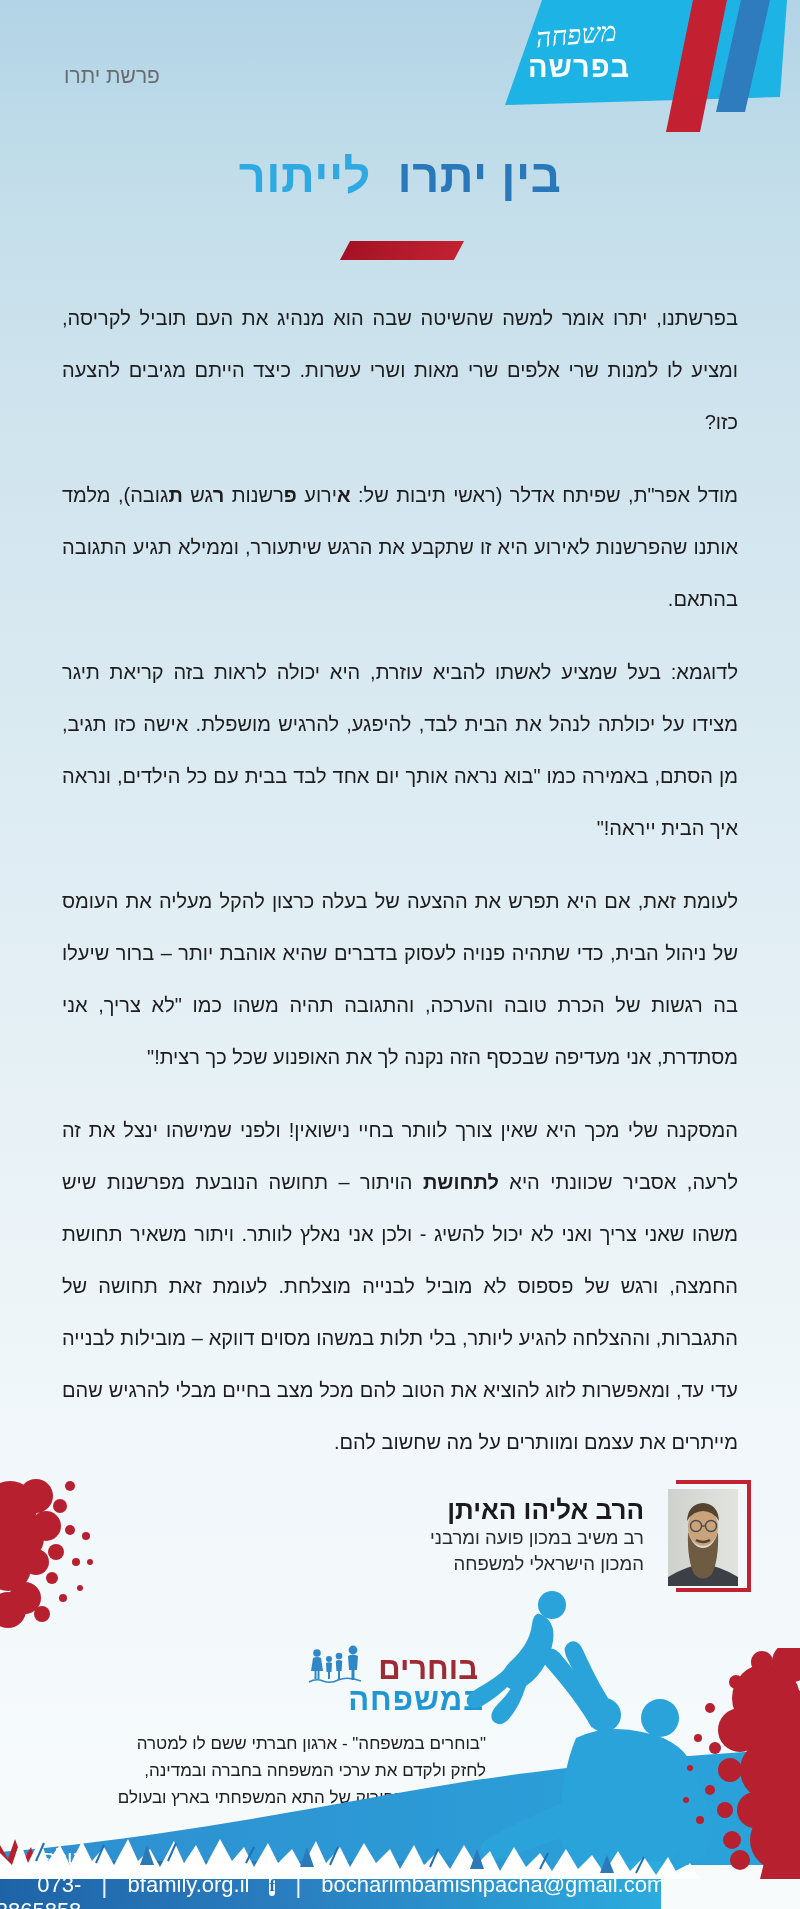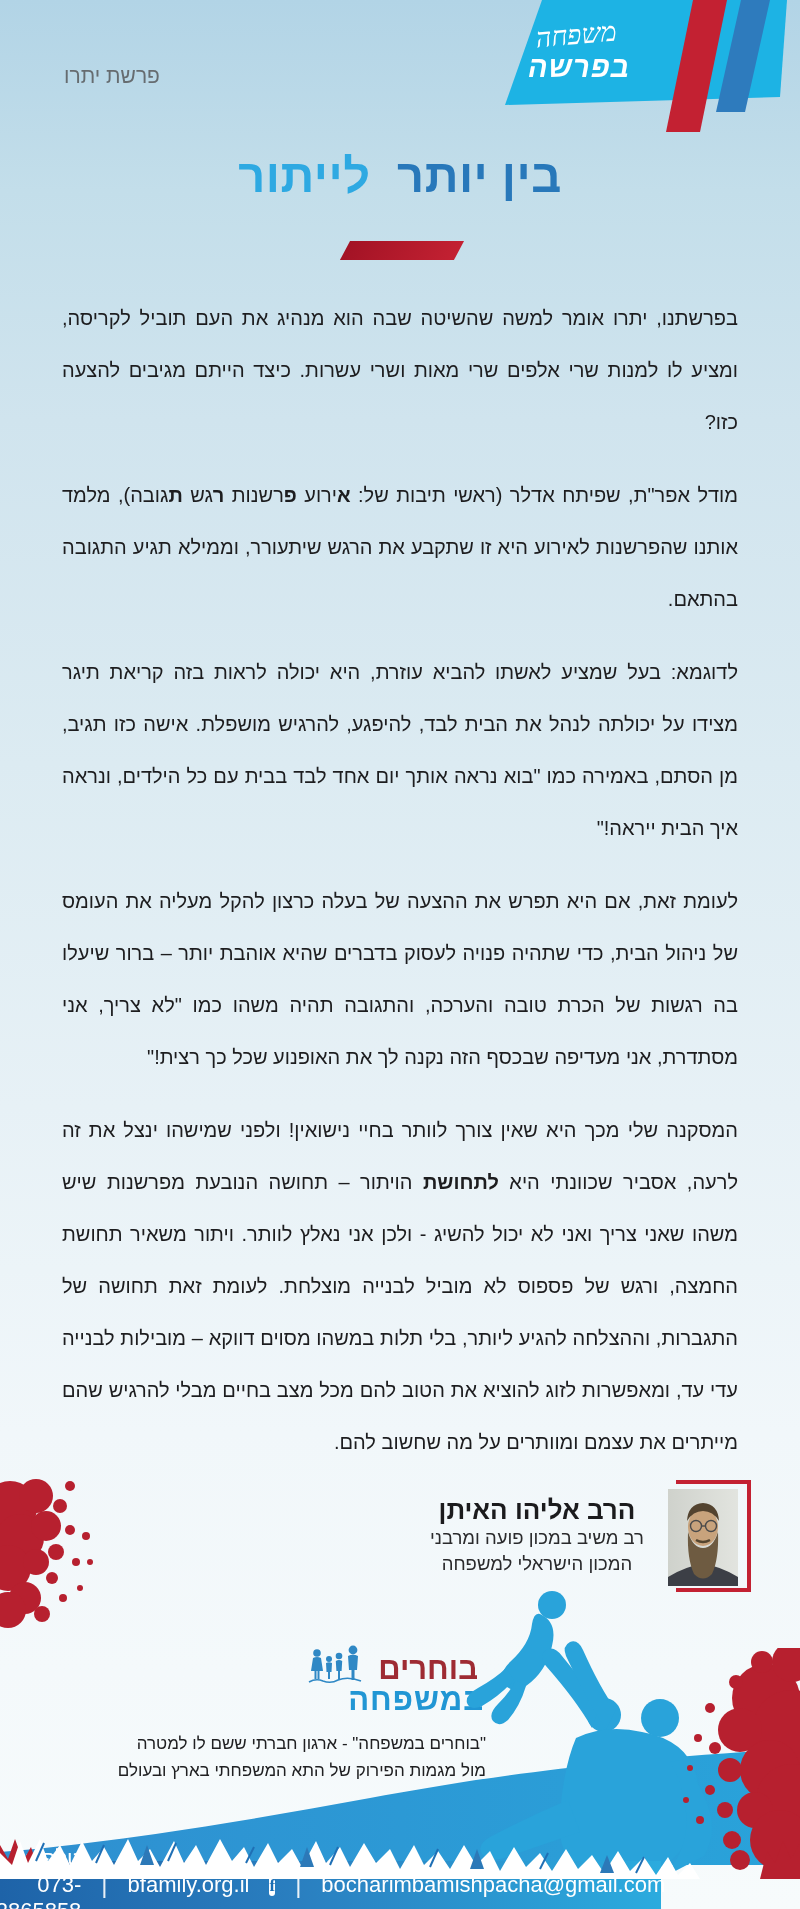--- a/index.html
+++ b/index.html
@@ -5,36 +5,36 @@
   html,body{margin:0;padding:0;background:#9fb9c6;}
   .page{
     position:relative;width:800px;height:1909px;margin:0 auto;overflow:hidden;
     font-family:"Liberation Sans",sans-serif;
     background:linear-gradient(180deg,#b2d4e6 0%,#c3deea 10%,#d0e4ee 22%,#dcebf2 40%,#e7f1f6 58%,#f1f7fa 75%,#f7fbfc 100%);
   }
   
   .header-ribbons{position:absolute;top:0;right:0;z-index:5;}
   .banner-text{position:absolute;top:20px;right:176px;width:96px;text-align:center;z-index:6;color:#fff;}
   .banner-line1{font-family:"DejaVu Serif",serif;font-style:italic;font-size:27px;transform:rotate(-5deg);display:block;line-height:30px;}
-  .banner-line2{font-weight:bold;font-size:29px;display:block;line-height:34px;letter-spacing:1px;font-style:italic;}
+  .banner-line2{font-weight:bold;font-size:29px;display:block;line-height:34px;letter-spacing:1px;}
   .parsha-label{position:absolute;top:52px;left:64px;font-size:21px;color:#666c70;z-index:6;margin-top:12px;}
   .page-title{position:absolute;top:148px;left:0;right:0;margin:0;text-align:center;font-size:47px;font-weight:bold;z-index:6;direction:rtl;letter-spacing:.5px;}
   .t-dark{color:var(--title-dark);}
   .t-light{color:var(--title-light);margin-right:13px;}
   .red-divider{position:absolute;top:241px;left:345px;width:114px;height:19px;background:linear-gradient(90deg,#a31325,var(--accent-red));transform:skewX(-28deg);z-index:6;}
   
   .content{position:absolute;top:292px;left:62px;width:676px;direction:rtl;z-index:10;}
   .article p{margin:0 0 21px 0;font-size:20px;line-height:52px;color:var(--text);text-align:justify;}
   .article p b{font-weight:bold;}
   
   .author{display:flex;direction:rtl;align-items:flex-start;gap:18px;margin-top:16px;padding-right:0;}
   .photo-frame{position:relative;width:70px;height:97px;flex:0 0 auto;margin-left:6px;}
   .photo-frame::before{content:"";position:absolute;top:-9px;right:-13px;bottom:-6px;left:8px;border:4px solid var(--accent-red);border-left:none;}
   .photo-frame svg{position:relative;display:block;z-index:2;}
-  .author-text{text-align:center;padding-top:6px;}
+  .author-text{text-align:right;padding-top:6px;}
   .author-name{font-size:26px;font-weight:bold;color:#1b1b1d;line-height:30px;}
   .author-role{font-size:18.5px;color:#2a2a2c;line-height:26px;}
   
   .org-block{width:418px;margin:58px auto 0 6px;direction:rtl;}
   .org-logo-row{display:flex;direction:rtl;justify-content:flex-start;align-items:flex-end;gap:16px;padding-right:8px;}
   .org-name1{font-size:31px;font-weight:bold;color:var(--org-red);line-height:30px;}
   .org-name2{font-size:31px;font-weight:bold;color:var(--org-blue);line-height:32px;text-align:right;padding-right:2px;letter-spacing:1px;}
   .org-desc{margin-top:14px;font-size:17px;line-height:27px;color:#202022;text-align:right;}
   
   .hill-svg{position:absolute;left:0;bottom:44px;z-index:20;}
@@ -59,21 +59,21 @@
     <polygon points="311,0 340,0 315,112 286,112" fill="var(--ribbon-blue)"></polygon>
     <polygon points="263,0 297,0 270,132 236,132" fill="var(--accent-red)"></polygon>
   </svg>
   <div class="banner-text">
     <span class="banner-line1">משפחה</span>
     <span class="banner-line2">בפרשה</span>
   </div>
   <div class="parsha-label">פרשת יתרו</div>
 
   <h1 class="page-title" dir="rtl">
-    <span class="t-dark">בין יותר</span>
+    <span class="t-dark">בין יתרו</span>
     <span class="t-light">לייתור</span>
   </h1>
   <div class="red-divider"></div>
 
   <div class="content">
     <div class="article">
       <p><span>בפרשתנו, יתרו אומר למשה שהשיטה שבה הוא מנהיג את העם תוביל לקריסה, ומציע לו למנות שרי אלפים שרי מאות ושרי עשרות. כיצד הייתם מגיבים להצעה כזו?</span></p>
       <p><span>מודל אפר"ת, שפיתח אדלר (ראשי תיבות של: </span><b>א</b><span>ירוע </span><b>פ</b><span>רשנות </span><b>ר</b><span>גש </span><b>ת</b><span>גובה), מלמד אותנו שהפרשנות לאירוע היא זו שתקבע את הרגש שיתעורר, וממילא תגיע התגובה בהתאם.</span></p>
       <p><span>לדוגמא: בעל שמציע לאשתו להביא עוזרת, היא יכולה לראות בזה קריאת תיגר מצידו על יכולתה לנהל את הבית לבד, להיפגע, להרגיש מושפלת. אישה כזו תגיב, מן הסתם, באמירה כמו "בוא נראה אותך יום אחד לבד בבית עם כל הילדים, ונראה איך הבית ייראה!"</span></p>
       <p><span>לעומת זאת, אם היא תפרש את ההצעה של בעלה כרצון להקל מעליה את העומס של ניהול הבית, כדי שתהיה פנויה לעסוק בדברים שהיא אוהבת יותר – ברור שיעלו בה רגשות של הכרת טובה והערכה, והתגובה תהיה משהו כמו "לא צריך, אני מסתדרת, אני מעדיפה שבכסף הזה נקנה לך את האופנוע שכל כך רצית!"</span></p>
@@ -124,20 +124,21 @@
             <path d="M18,19 Q21,17.5 24,19 L23.5,28 L22,28 L22,35 L20,35 L20,28 L18.5,28 Z"></path>
             <circle cx="31" cy="12" r="3.3"></circle>
             <path d="M27.8,17 Q31,15.2 34.2,17 L33.6,27 L32,27 L32,35.5 L30,35.5 L30,27 L28.4,27 Z"></path>
           </g>
           <path d="M1,38 Q8,34 15,37 Q23,40 30,36 Q40,32 53,37" fill="none" stroke="#2f88c5" stroke-width="1.6"></path>
         </svg>
       </div>
       <div class="org-name2">במשפחה</div>
       <div class="org-desc">
         <div>"בוחרים במשפחה" - ארגון חברתי ששם לו למטרה</div>
+        <div>לחזק ולקדם את ערכי המשפחה בחברה ובמדינה,</div>
         <div>מול מגמות הפירוק של התא המשפחתי בארץ ובעולם</div>
       </div>
     </div>
   </div>
 
   <svg class="hill-svg" width="800" height="165" viewBox="0 0 800 165">
     <defs>
         <linearGradient id="hg" x1="0" y1="0" x2="1" y2="0">
       <stop offset="0" stop-color="#2f8fd0"></stop>
           <stop offset="1" stop-color="var(--silhouette-blue)"></stop>

